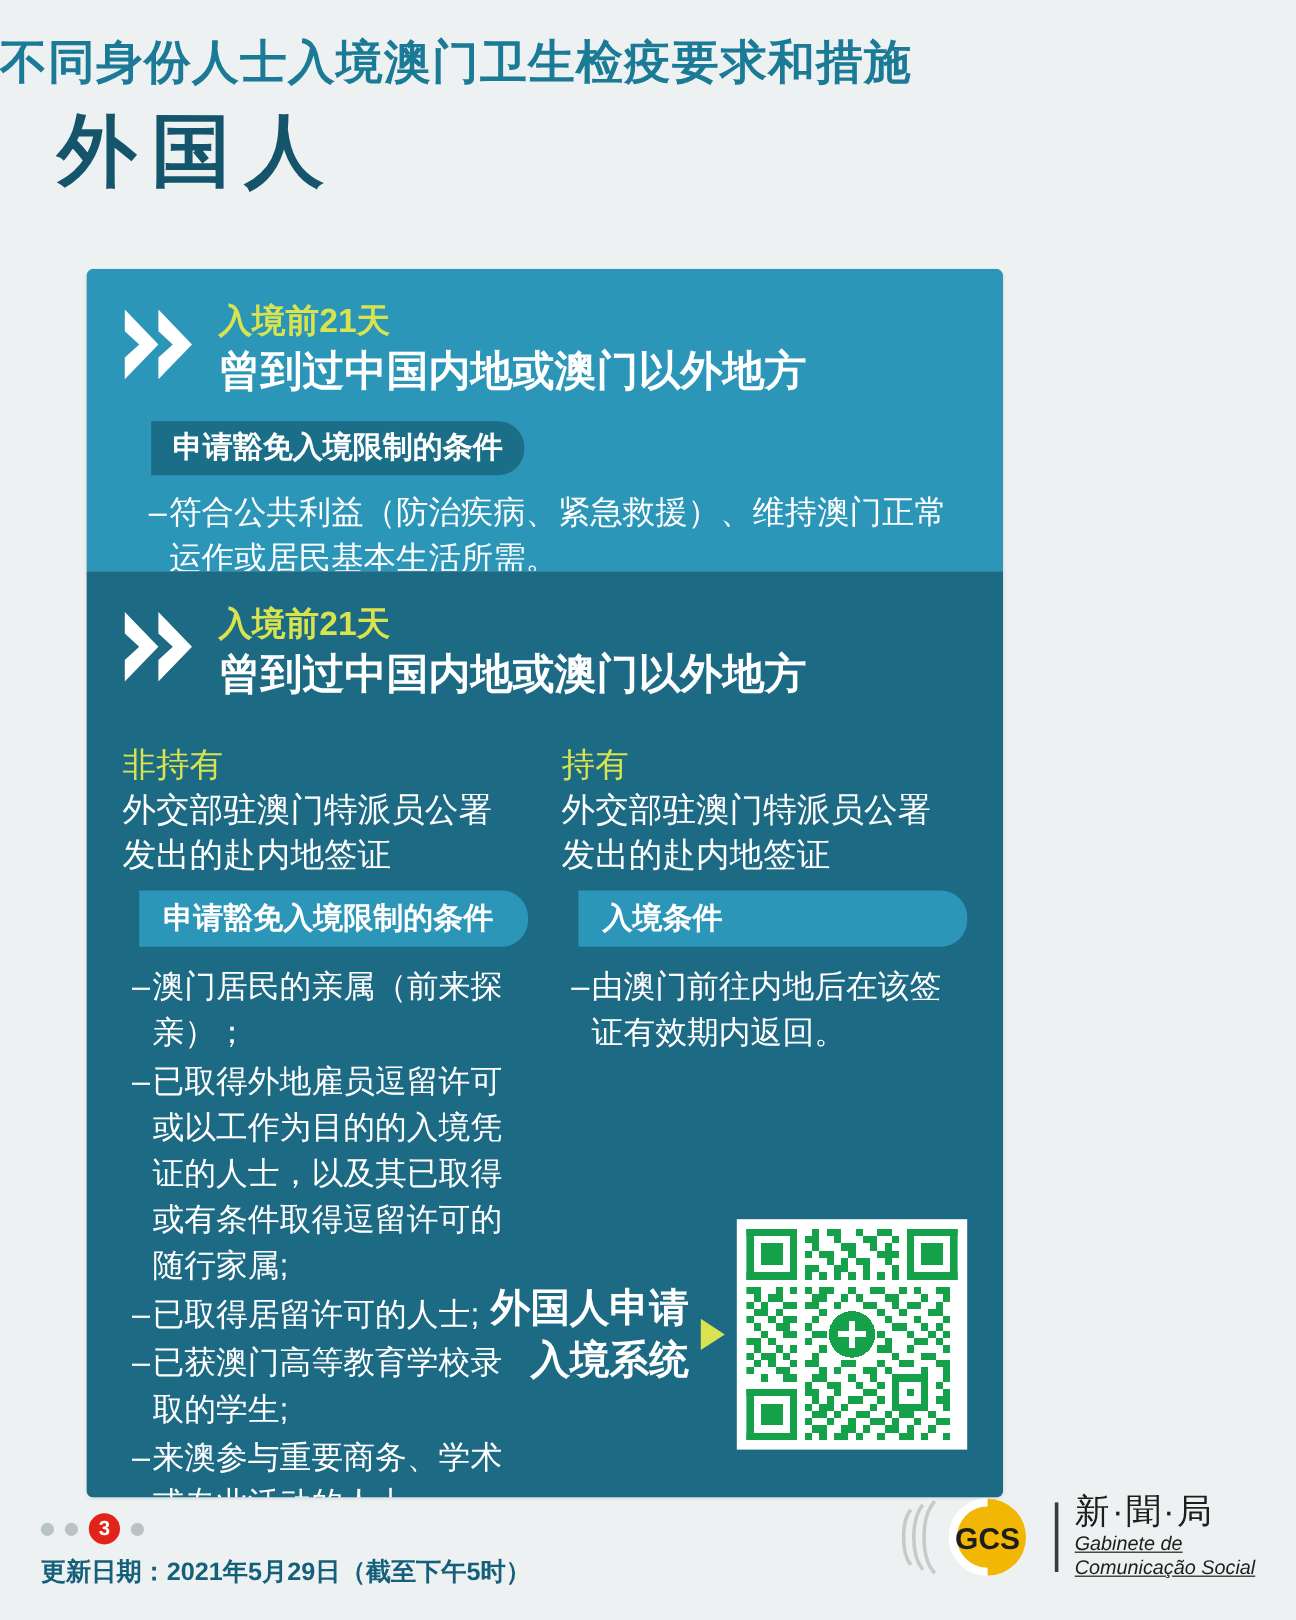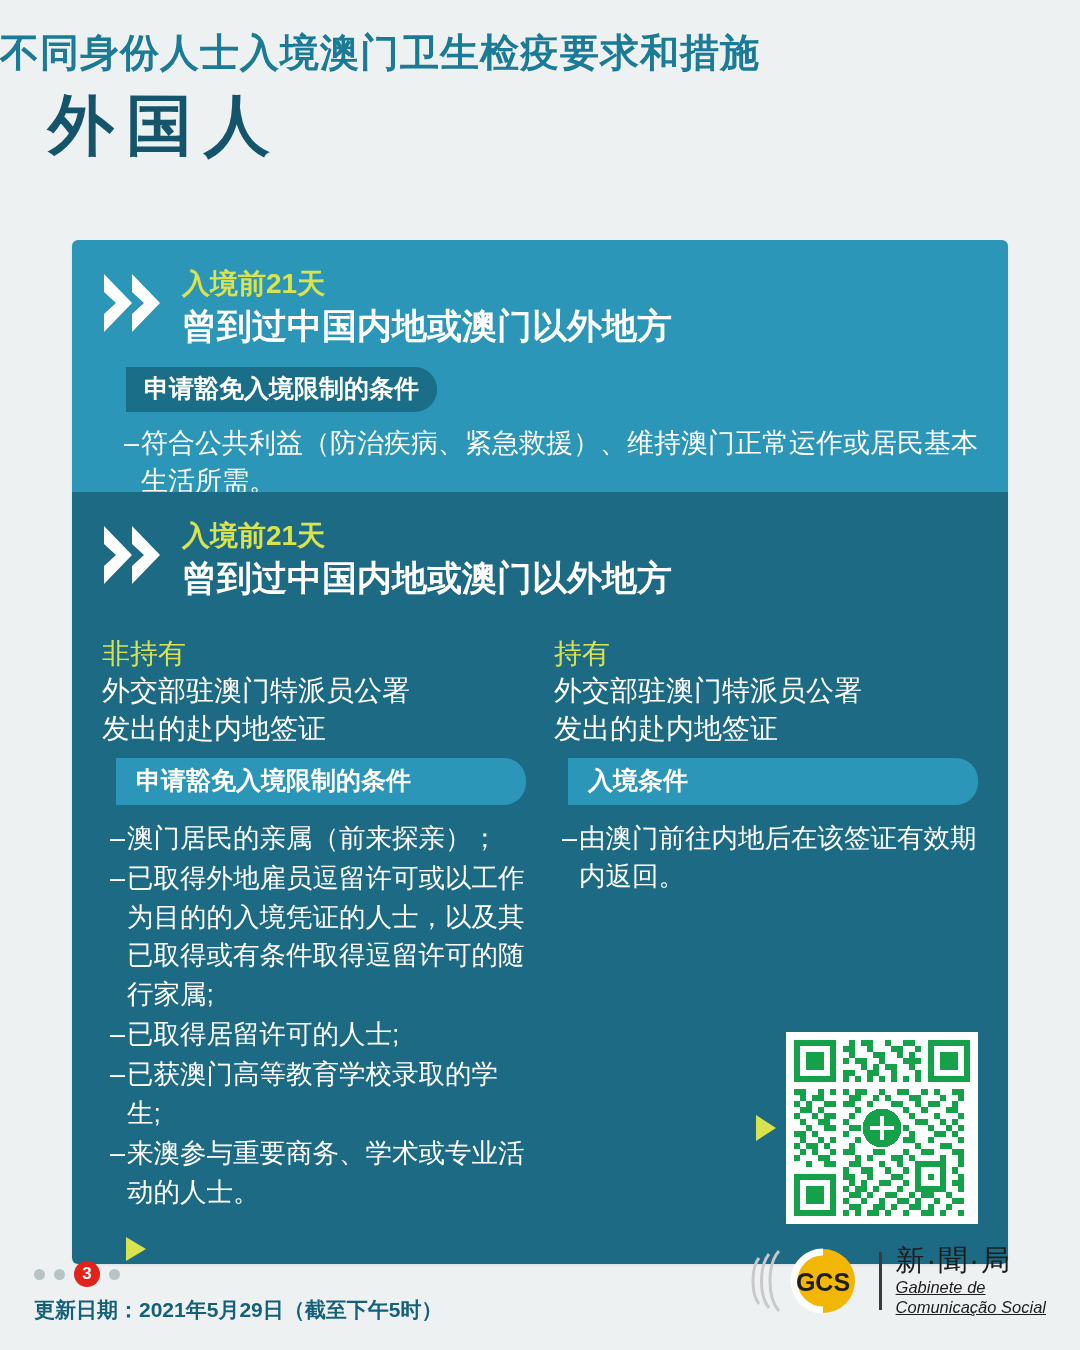--- a/index.html
+++ b/index.html
@@ -32,22 +32,22 @@
     letter-spacing: 12px;
     margin-top: 14px;
     line-height: 1.1;
     margin-left: 48px;
   }
 
   
   .card {
     position: absolute;
     left: 72px;
-    top: 240px;
-    width: 936px;
+    top: 224px;
+    width: 764px;
     height: 1024px;
     border-radius: 6px;
     overflow: hidden;
     box-shadow: 0 1px 3px rgba(0,0,0,0.08);
   }
 
   
   .section-a {
     background: #2b96b8;
     padding: 26px 30px 26px 30px;
@@ -368,20 +368,22 @@
         <ul class="bullets">
           <li>
             <span class="dash">–</span>
             <span class="btxt">由澳门前往内地后在该签证有效期内返回。</span>
           </li>
         </ul>
       </div>
     </div>
 
     <div class="qr-block">
+      <div class="qr-label">外国人申请
+入境系统</div>
       <div class="qr-arrow"></div>
       <div class="qr-code">
         <svg width="176" height="176" viewBox="0 0 29 29" shape-rendering="crispEdges" aria-hidden="true">
           <rect x="0" y="0" width="29" height="29" fill="#ffffff"></rect>
           <g fill="#15a04a">
 
             <rect x="0" y="0" width="7" height="1"></rect>
               <rect x="0" y="6" width="7" height="1"></rect>
             <rect x="0" y="0" width="1" height="7"></rect>
               <rect x="6" y="0" width="1" height="7"></rect>

